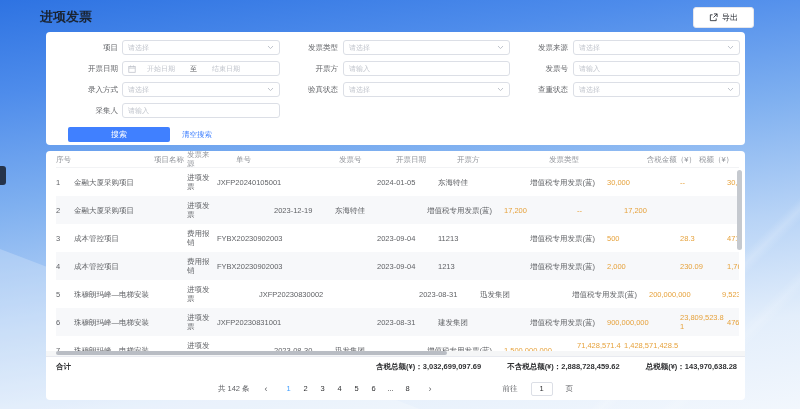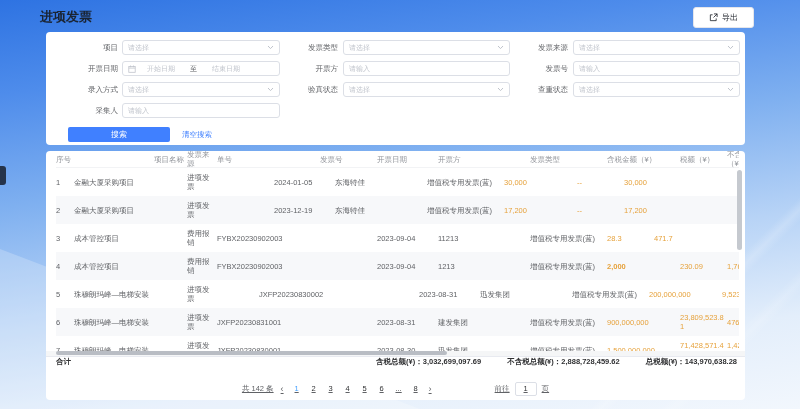--- a/index.html
+++ b/index.html
@@ -52,27 +52,27 @@
     word-break:break-all;overflow:hidden;}
   .t-body .t-row{min-height:19px;padding:0;}
   .t-body .t-row:nth-child(even){background:#f7f8fa;}
   .t-body .t-cell{padding-top:5px;padding-bottom:5px;}
   .amt{color:#e6a23c;}
 
   .vscroll{position:absolute;right:3px;top:19px;width:5px;height:80px;background:#c5c9cf;border-radius:3px;}
   .hscroll-track{position:relative;width:699px;height:5px;background:#f5f6f7;}
   .hscroll-thumb{position:absolute;left:10px;top:0;width:391px;height:4px;background:#b9bdc4;border-radius:2px;}
 
-  .summary-row{height:21px;border-top:1px solid #e8eaf0;display:flex;padding:0 8px 0 10px;box-sizing:border-box;}
+  .summary-row{height:21px;border-top:1px solid #e8eaf0;display:flex;align-items:center;padding:0 8px 0 10px;box-sizing:border-box;}
   .sum-label{font-size:7.5px;font-weight:bold;color:#303133;}
   .sum-item{font-size:7.5px;font-weight:bold;color:#303133;white-space:nowrap;}
   .sum-item:nth-of-type(2){margin-left:auto;}
   .sum-item + .sum-item{margin-left:26px;}
 
-  .pager-row{height:23px;display:flex;align-items:center;justify-content:center;gap:5px;font-size:7.5px;color:#606266;text-decoration:underline;}
+  .pager-row{height:23px;display:flex;align-items:center;justify-content:center;gap:13px;font-size:7.5px;color:#606266;}
   .pg{min-width:12px;height:13px;display:flex;align-items:center;justify-content:center;color:#303133;cursor:pointer;}
   .pg.active{color:#409eff;}
   .pg-arrow{color:#606266;font-size:9px;cursor:pointer;padding:0 2px;}
   .goto-label{margin-left:8px;color:#606266;padding-left:48px;}
   .goto-input{width:20px;height:12px;border:1px solid #dcdfe6;border-radius:2px;font-size:7.5px;text-align:center;
     color:#303133;font-family:inherit;padding:0;box-sizing:content-box;}
 </style>
 </head>
 <body>
 
@@ -173,34 +173,35 @@
   </div>
 </div>
 
 <div class="card table-card">
   <div class="tbl-clip">
     <div class="tbl">
       <div class="t-row t-head">
           <span class="t-cell" style="width: 18px;">序号</span>
           <span class="t-cell" style="width: 113px; text-align: right;">项目名称</span>
           <span class="t-cell" style="width: 30px;">发票来源</span>
-          <span class="t-cell" style="width: 103px;">单号</span>
+          <span class="t-cell" style="width: 103px; margin-left: 19px;">单号</span>
           <span class="t-cell" style="width: 57px;">发票号</span>
           <span class="t-cell" style="width: 61px;">开票日期</span>
           <span class="t-cell" style="width: 92px;">开票方</span>
           <span class="t-cell" style="width: 77px;">发票类型</span>
-          <span class="t-cell" style="width: 73px;">含税金额（¥）</span>
+          <span class="t-cell" style="width: 73px; text-align: right;">含税金额（¥）</span>
           <span class="t-cell" style="width: 47px;">税额（¥）</span>
           <span class="t-cell" style="width: 58px;">不含税金额（¥）</span>
         </div>
       <div class="t-body">
           <div class="t-row">
             <span class="t-cell" style="width: 18px;">1</span>
             <span class="t-cell" style="width: 113px;">金融大厦采购项目</span>
             <span class="t-cell" style="width: 30px;">进项发票</span>
+            <span class="t-cell" style="width: 103px;">JXFP20240105001</span>
             <span class="t-cell" style="width: 57px;"></span>
             <span class="t-cell" style="width: 61px;">2024-01-05</span>
             <span class="t-cell" style="width: 92px;">东海特佳</span>
             <span class="t-cell" style="width: 77px;">增值税专用发票(蓝)</span>
             <span class="t-cell amt" style="width: 73px;">30,000</span>
             <span class="t-cell amt" style="width: 47px;">--</span>
             <span class="t-cell amt" style="width: 58px;">30,000</span>
           </div>
           <div class="t-row">
             <span class="t-cell" style="width: 18px;">2</span>
@@ -216,33 +217,34 @@
           </div>
           <div class="t-row">
             <span class="t-cell" style="width: 18px;">3</span>
             <span class="t-cell" style="width: 113px;">成本管控项目</span>
             <span class="t-cell" style="width: 30px;">费用报销</span>
             <span class="t-cell" style="width: 103px;">FYBX20230902003</span>
             <span class="t-cell" style="width: 57px;"></span>
             <span class="t-cell" style="width: 61px;">2023-09-04</span>
             <span class="t-cell" style="width: 92px;">11213</span>
             <span class="t-cell" style="width: 77px;">增值税专用发票(蓝)</span>
+            <span class="t-cell amt" style="width: 73px;">500</span>
             <span class="t-cell amt" style="width: 47px;">28.3</span>
             <span class="t-cell amt" style="width: 58px;">471.7</span>
           </div>
           <div class="t-row">
             <span class="t-cell" style="width: 18px;">4</span>
             <span class="t-cell" style="width: 113px;">成本管控项目</span>
             <span class="t-cell" style="width: 30px;">费用报销</span>
             <span class="t-cell" style="width: 103px;">FYBX20230902003</span>
             <span class="t-cell" style="width: 57px;"></span>
             <span class="t-cell" style="width: 61px;">2023-09-04</span>
             <span class="t-cell" style="width: 92px;">1213</span>
             <span class="t-cell" style="width: 77px;">增值税专用发票(蓝)</span>
-            <span class="t-cell amt" style="width: 73px; font-weight: bold;">2,000</span>
+            <span class="t-cell amt" style="width: 73px;">2,000</span>
             <span class="t-cell amt" style="width: 47px;">230.09</span>
             <span class="t-cell amt" style="width: 58px;">1,769.91</span>
           </div>
           <div class="t-row">
             <span class="t-cell" style="width: 18px;">5</span>
             <span class="t-cell" style="width: 113px;">珠穆朗玛峰—电梯安装</span>
             <span class="t-cell" style="width: 30px;">进项发票</span>
             <span class="t-cell" style="width: 103px; margin-left: 42px;">JXFP20230830002</span>
             <span class="t-cell" style="width: 57px;"></span>
             <span class="t-cell" style="width: 61px;">2023-08-31</span>
@@ -262,21 +264,20 @@
             <span class="t-cell" style="width: 92px;">建发集团</span>
             <span class="t-cell" style="width: 77px;">增值税专用发票(蓝)</span>
             <span class="t-cell amt" style="width: 73px;">900,000,000</span>
             <span class="t-cell amt" style="width: 47px;">23,809,523.81</span>
             <span class="t-cell amt" style="width: 58px;">476,190,476.19</span>
           </div>
           <div class="t-row">
             <span class="t-cell" style="width: 18px;">7</span>
             <span class="t-cell" style="width: 113px;">珠穆朗玛峰—电梯安装</span>
             <span class="t-cell" style="width: 30px;">进项发票</span>
-            <span class="t-cell" style="width: 103px;">JXFP20230830001</span>
             <span class="t-cell" style="width: 57px;"></span>
             <span class="t-cell" style="width: 61px;">2023-08-30</span>
             <span class="t-cell" style="width: 92px;">迅发集团</span>
             <span class="t-cell" style="width: 77px;">增值税专用发票(蓝)</span>
             <span class="t-cell amt" style="width: 73px;">1,500,000,000</span>
             <span class="t-cell amt" style="width: 47px;">71,428,571.43</span>
             <span class="t-cell amt" style="width: 58px;">1,428,571,428.57</span>
           </div>
         </div>
     </div>

